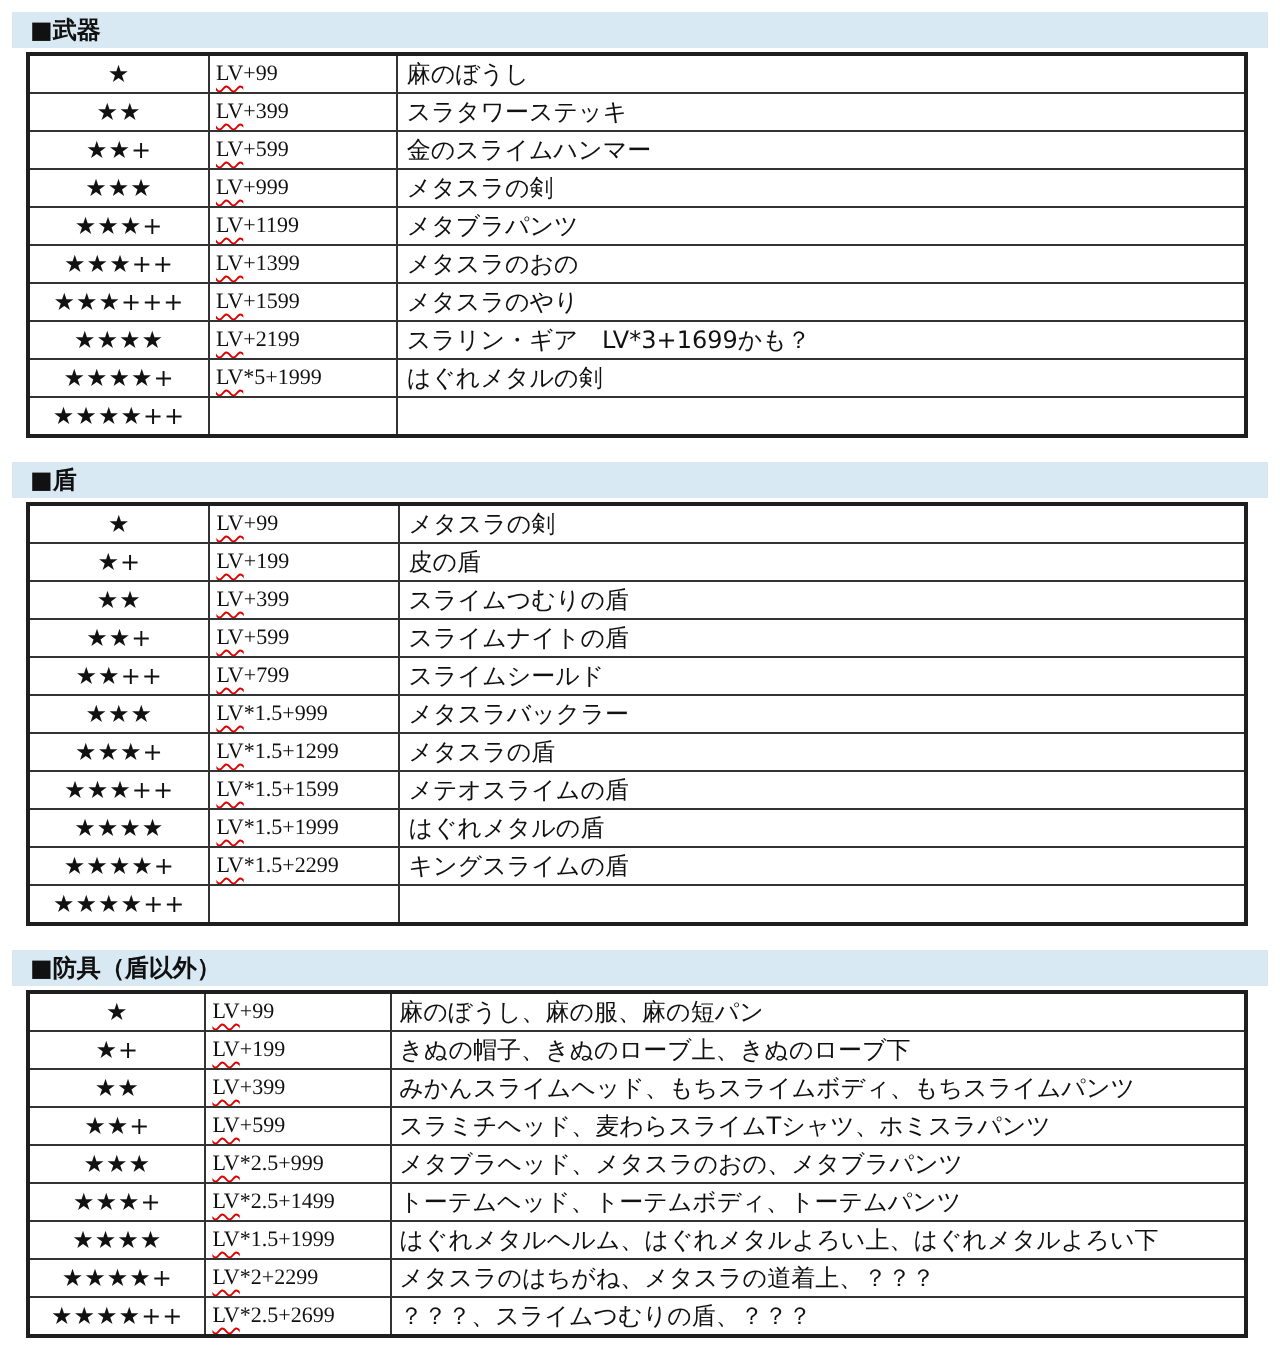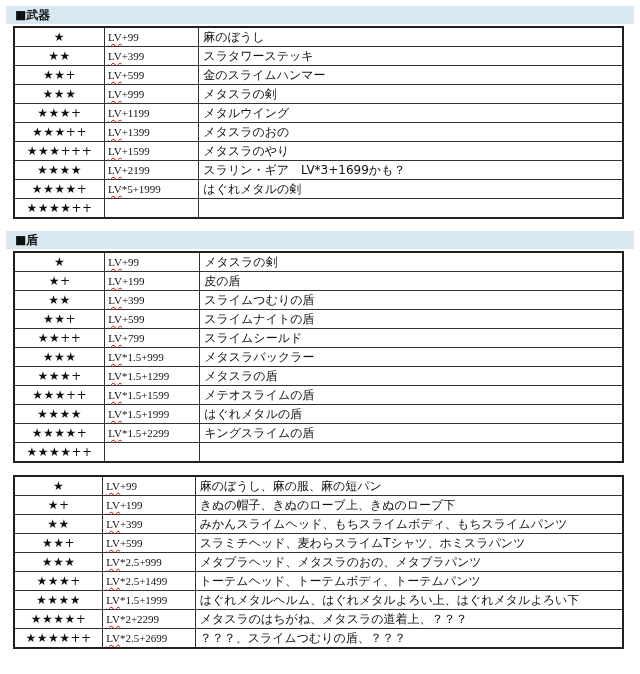--- a/index.html
+++ b/index.html
@@ -74,21 +74,21 @@
             <td class="items">金のスライムハンマー</td>
           </tr>
           <tr>
             <td class="stars">★★★</td>
             <td class="lv"><span class="wavy">LV</span>+999</td>
             <td class="items">メタスラの剣</td>
           </tr>
           <tr>
             <td class="stars">★★★+</td>
             <td class="lv"><span class="wavy">LV</span>+1199</td>
-            <td class="items">メタルウイング</td>
+            <td class="items">メタブラパンツ</td>
           </tr>
           <tr>
             <td class="stars">★★★++</td>
             <td class="lv"><span class="wavy">LV</span>+1399</td>
             <td class="items">メタスラのおの</td>
           </tr>
           <tr>
             <td class="stars">★★★+++</td>
             <td class="lv"><span class="wavy">LV</span>+1599</td>
             <td class="items">メタスラのやり</td>
@@ -167,20 +167,21 @@
           </tr>
           <tr>
             <td class="stars">★★★★++</td>
             <td class="lv"></td>
             <td class="items"></td>
           </tr>
         </tbody>
       </table>
     </section>
     <section>
+      <div class="band">■防具（盾以外）</div>
       <table>
         <tbody>
           <tr>
             <td class="stars">★</td>
             <td class="lv"><span class="wavy">LV</span>+99</td>
             <td class="items">麻のぼうし、麻の服、麻の短パン</td>
           </tr>
           <tr>
             <td class="stars">★+</td>
             <td class="lv"><span class="wavy">LV</span>+199</td>

